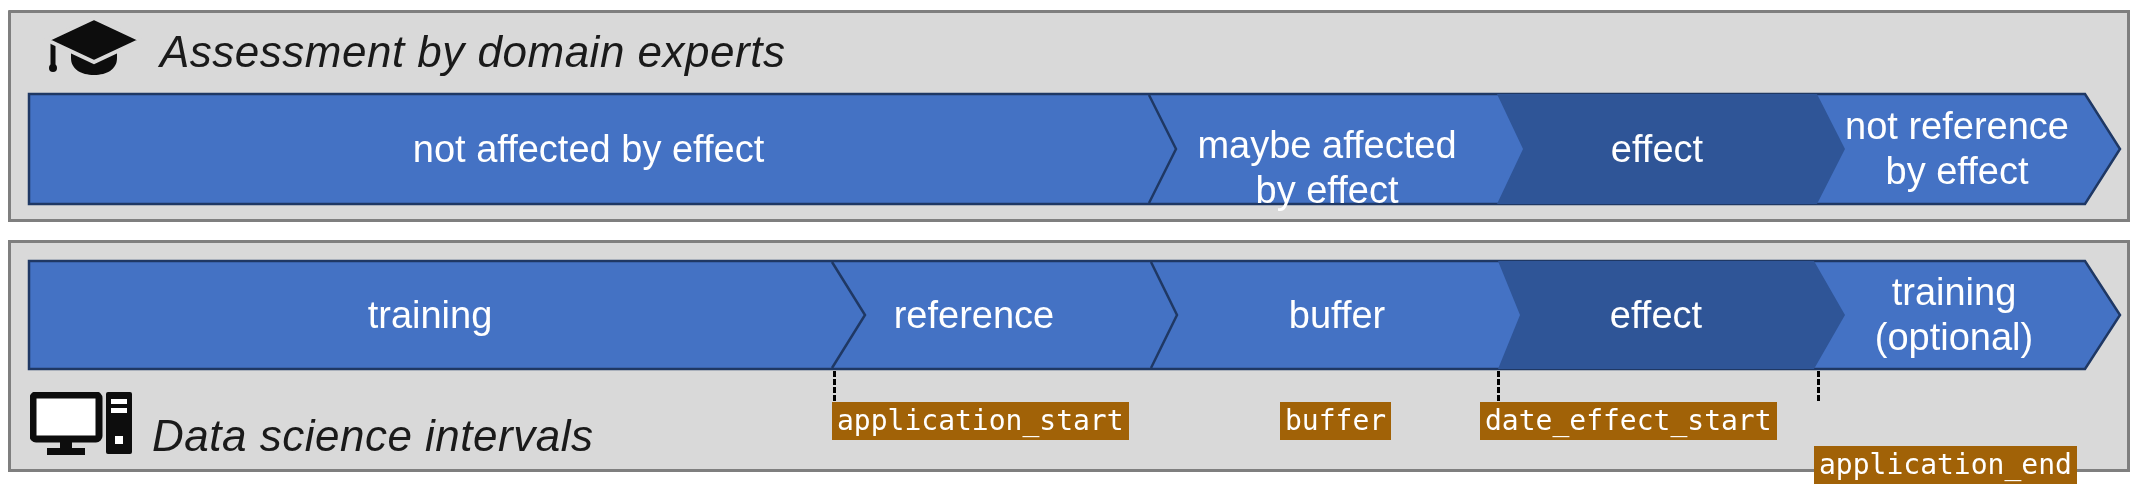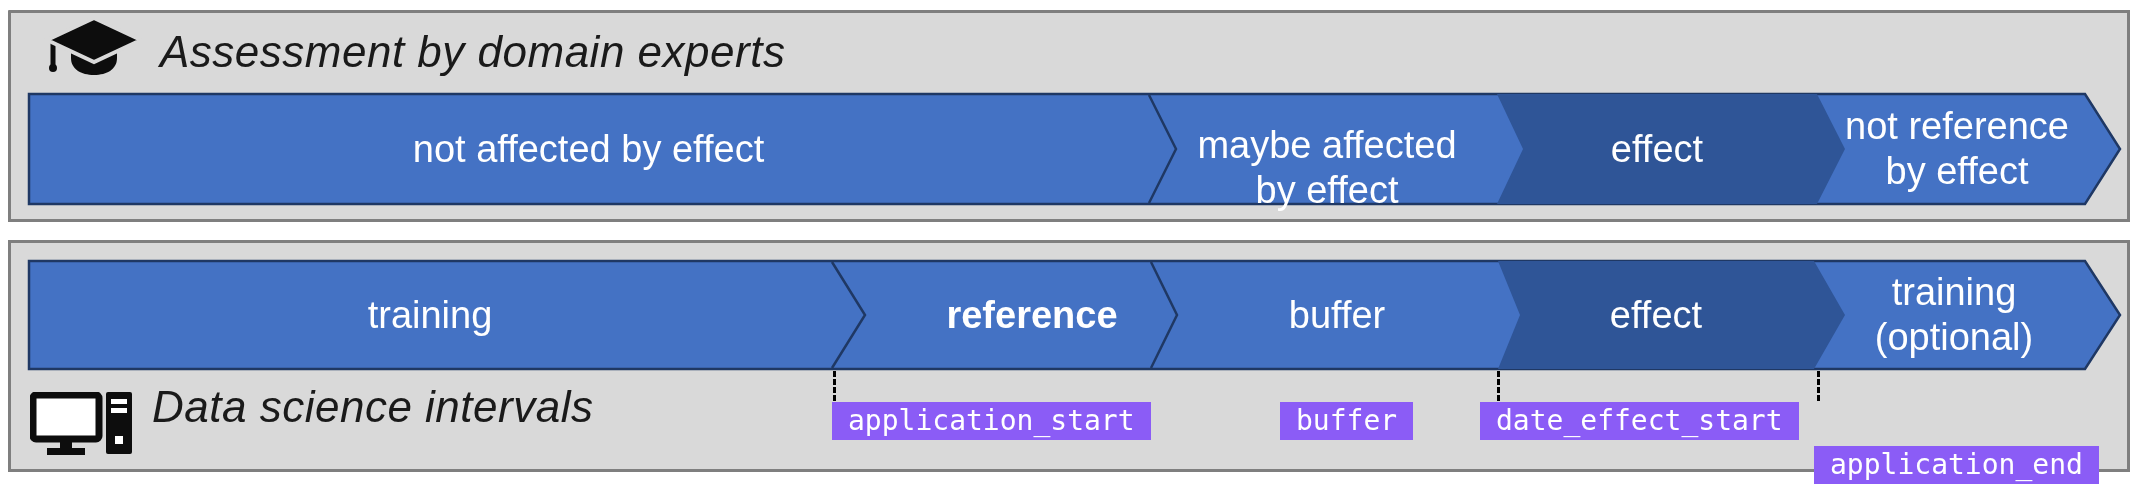--- a/index.html
+++ b/index.html
@@ -6,22 +6,22 @@
   .canvas{position:relative;width:2146px;height:486px;background:#ffffff;overflow:hidden;
           font-family:"Liberation Sans",sans-serif;border-radius:32px;}
   .panel{position:absolute;background:#d9d9d9;border:3px solid #7f7f7f;}
   .panel-title{position:absolute;font-style:italic;font-size:44px;color:#1a1a1a;
                display:flex;align-items:center;white-space:nowrap;letter-spacing:0.5px;}
   .bar-svg{position:absolute;overflow:visible;}
   .seg-label{position:absolute;display:flex;align-items:center;justify-content:center;
              color:#ffffff;font-size:38px;line-height:1.18;text-align:center;white-space:pre-line;}
   .connector{position:absolute;width:0;border-left:3px dashed #000000;height:30px;top:371px;}
   .interval-label{position:absolute;top:402px;height:38px;line-height:38px;
-                  background:#8b5cf6;color:#ffffff;font-family:"DejaVu Sans Mono","Liberation Mono",monospace;
-                  font-size:28px;padding:0 16px;white-space:nowrap;}
+                  background:#a16207;color:#ffffff;font-family:"DejaVu Sans Mono","Liberation Mono",monospace;
+                  font-size:28px;padding:0 5px;white-space:nowrap;}
   .icon-slot{position:absolute;}
 </style>
 </head>
 <body>
 
 <div class="canvas">
 
   <section>
     <div class="panel" style="left:8px;top:10px;width:2116px;height:206px;"></div>
 
@@ -52,21 +52,21 @@
     <div class="panel" style="left:8px;top:240px;width:2116px;height:226px;"></div>
 
     <svg class="bar-svg" style="left:28px;top:260px;" width="2094" height="110" viewBox="0 0 2094 110">
       <polygon points="1,1 2057,1 2092,55 2057,109 1,109" fill="#4472c4" stroke="#1f3864" stroke-width="2.5"></polygon>
       <polygon points="1470,1 1786,1 1817,55 1786,109 1470,109 1492,55" fill="#2f5597"></polygon>
       <polyline points="804,2 837,55 804,108" fill="none" stroke="#1f3864" stroke-width="2.5"></polyline>
       <polyline points="1123,2 1149,55 1123,108" fill="none" stroke="#1f3864" stroke-width="2.5"></polyline>
     </svg>
 
     <div class="seg-label" style="left:28px;top:260px;width:804px;height:110px;">training</div>
-    <div class="seg-label" style="left:872px;top:260px;width:320px;height:110px;font-weight:bold;">reference</div>
+    <div class="seg-label" style="left:814px;top:260px;width:320px;height:110px;">reference</div>
     <div class="seg-label" style="left:1177px;top:260px;width:320px;height:110px;">buffer</div>
     <div class="seg-label" style="left:1498px;top:260px;width:316px;height:110px;">effect</div>
     <div class="seg-label" style="left:1814px;top:260px;width:280px;height:110px;">training
 (optional)</div>
 
     <div class="connector" style="left:833px;"></div>
     <div class="connector" style="left:1497px;"></div>
     <div class="connector" style="left:1817px;"></div>
 
     <div class="interval-label" style="left:832px;">application_start</div>
@@ -77,16 +77,16 @@
     <svg class="icon-slot" style="left:30px;top:392px;" width="106" height="66" viewBox="0 0 106 66">
       <rect x="3" y="3" width="66" height="44" fill="#ffffff" stroke="#0d0d0d" stroke-width="7" rx="3"></rect>
       <rect x="30" y="47" width="12" height="9" fill="#0d0d0d"></rect>
       <rect x="17" y="56" width="38" height="7" fill="#0d0d0d"></rect>
       <rect x="76" y="0" width="26" height="62" fill="#0d0d0d" rx="2"></rect>
       <rect x="81" y="7" width="16" height="5" fill="#ffffff"></rect>
       <rect x="81" y="16" width="16" height="5" fill="#ffffff"></rect>
       <rect x="85" y="44" width="8" height="8" fill="#ffffff"></rect>
     </svg>
 
-    <div class="panel-title" style="left:152px;top:372px;height:70px;">Data science intervals</div>
+    <div class="panel-title" style="left:152px;top:401px;height:70px;">Data science intervals</div>
   </section>
 
 </div>
 
 </body></html>

